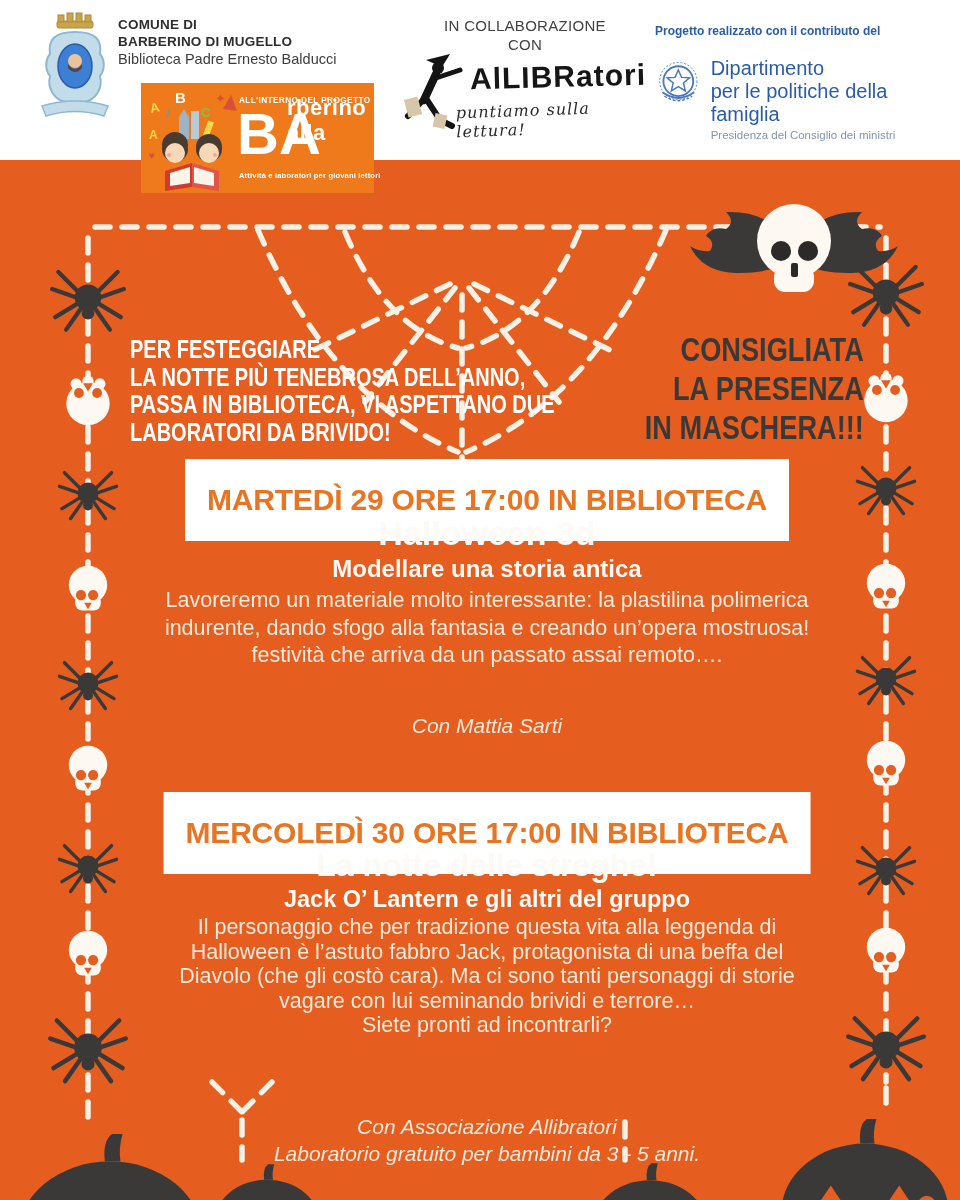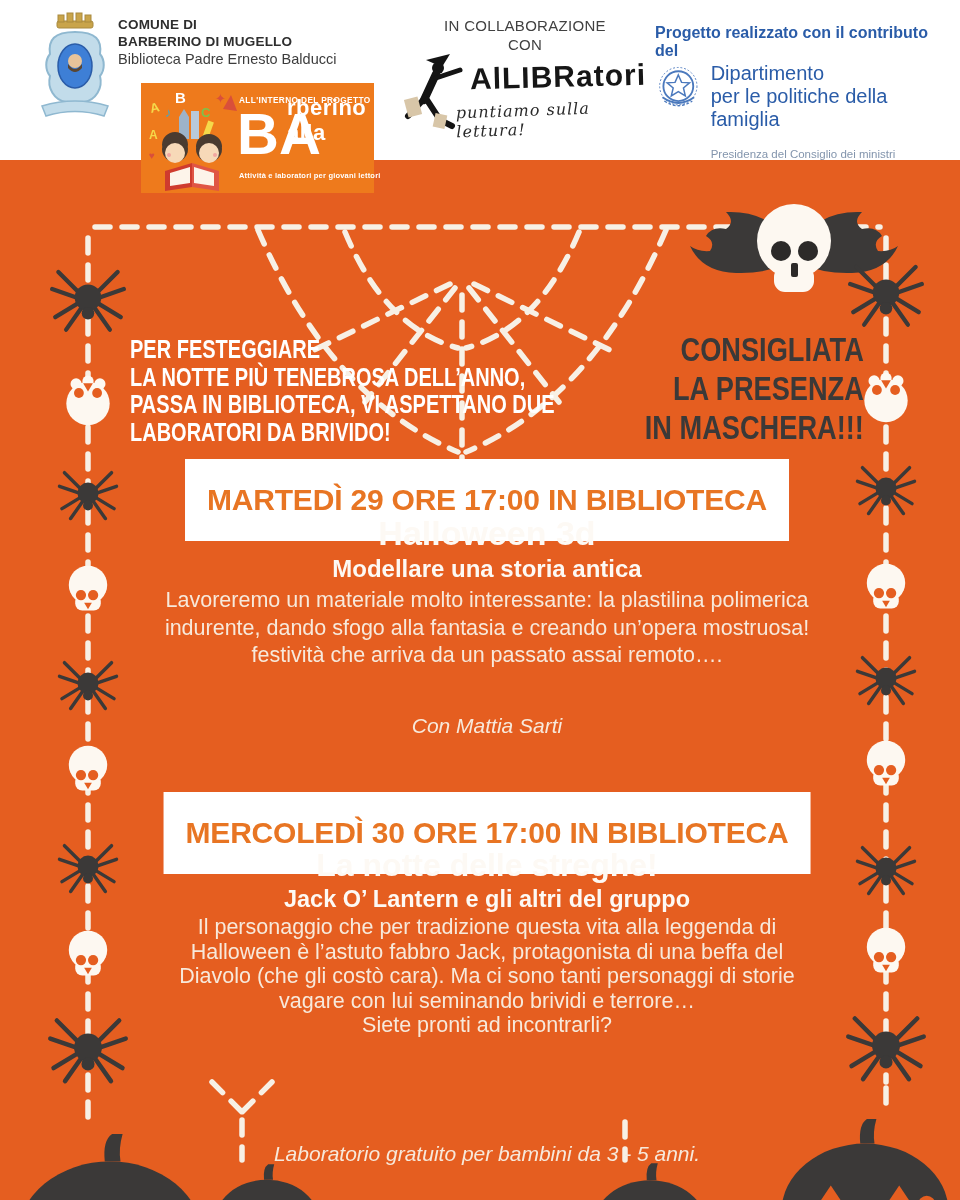--- a/index.html
+++ b/index.html
@@ -12,26 +12,26 @@
   .comune .b{font-weight:bold;font-size:13.5px;line-height:17px;letter-spacing:.2px;}
   .comune .n{font-size:14.5px;line-height:19px;color:#3c3c3c;}
   .collab{position:absolute;left:415px;top:16px;width:220px;text-align:center;color:#414141;
           font-size:15px;line-height:19px;letter-spacing:.3px;}
   .alli{position:absolute;left:398px;top:52px;width:250px;height:90px;}
   .alli-text{position:absolute;left:72px;top:8px;font-weight:bold;font-size:30px;color:#161616;
              letter-spacing:1px;transform:rotate(-1.5deg);}
   .alli-tag{position:absolute;left:58px;top:48px;font-family:"DejaVu Serif",serif;font-style:italic;
             font-size:16px;color:#2a2a2a;transform:rotate(-2deg);letter-spacing:1px;}
   .contrib{position:absolute;left:655px;top:24px;width:290px;}
-  .contrib .intro{font-weight:bold;font-size:16px;color:#2a5ca8;margin-bottom:2px;}
+  .contrib .intro{font-weight:bold;font-size:12px;color:#2a5ca8;margin-bottom:19px;}
   .dept-row{display:flex;align-items:flex-start;}
   .dept-col{margin-left:9px;color:#2a5ca8;}
   .dept-col .l1{font-size:20px;line-height:23px;}
   .dept-col .l2{font-size:20px;line-height:23px;}
-  .dept-col .l3{font-size:11.5px;color:#8395ad;margin-top:17px;}
+  .dept-col .l3{font-size:11.5px;color:#8395ad;margin-top:3px;}
   
   .badge{position:absolute;left:141px;top:83px;width:233px;height:110px;background:#ee7a1c;}
   .badge-kicker{position:absolute;left:98px;top:12px;width:130px;color:#fff;font-weight:bold;
                 font-size:9px;letter-spacing:.4px;transform:scaleX(.92);transform-origin:0 0;white-space:nowrap;}
   .badge-ba{position:absolute;left:96px;top:22px;color:#fff;font-weight:bold;font-size:58px;line-height:58px;}
   .badge-words{position:absolute;left:146px;top:12px;color:#fff;font-weight:bold;}
   .badge-words div{font-size:22px;line-height:25px;letter-spacing:.5px;}
   .badge-tag{position:absolute;left:98px;top:88px;color:#fff;font-weight:bold;font-size:7.5px;
              letter-spacing:.2px;white-space:nowrap;}
   
@@ -299,15 +299,16 @@
   <div class="banner banner2">MERCOLEDÌ 30 ORE 17:00 IN BIBLIOTECA</div>
   <div class="center-line evt-title2">La notte delle streghe!</div>
   <div class="center-line evt-sub2">Jack O’ Lantern e gli altri del gruppo</div>
   <div class="center-line para para2">
     <div>Il personaggio che per tradizione questa vita alla leggenda di</div>
     <div>Halloween è l’astuto fabbro Jack, protagonista di una beffa del</div>
     <div>Diavolo (che gli costò cara). Ma ci sono tanti personaggi di storie</div>
     <div>vagare con lui seminando brividi e terrore…</div>
     <div>Siete pronti ad incontrarli?</div>
   </div>
+  <div class="center-line credit credit2a">Con Associazione Allibratori</div>
   <div class="center-line credit credit2b">Laboratorio gratuito per bambini da 3 - 5 anni.</div>
 
 </div>
 
 </body></html>

